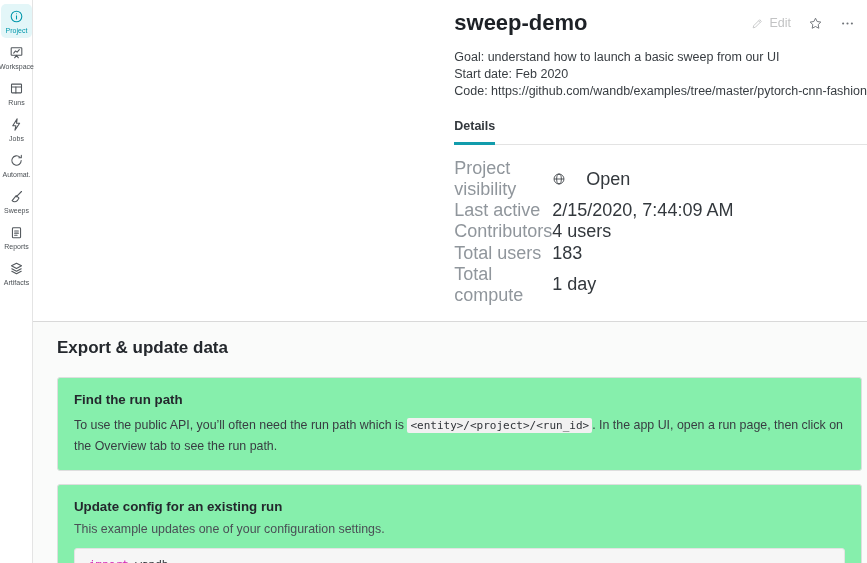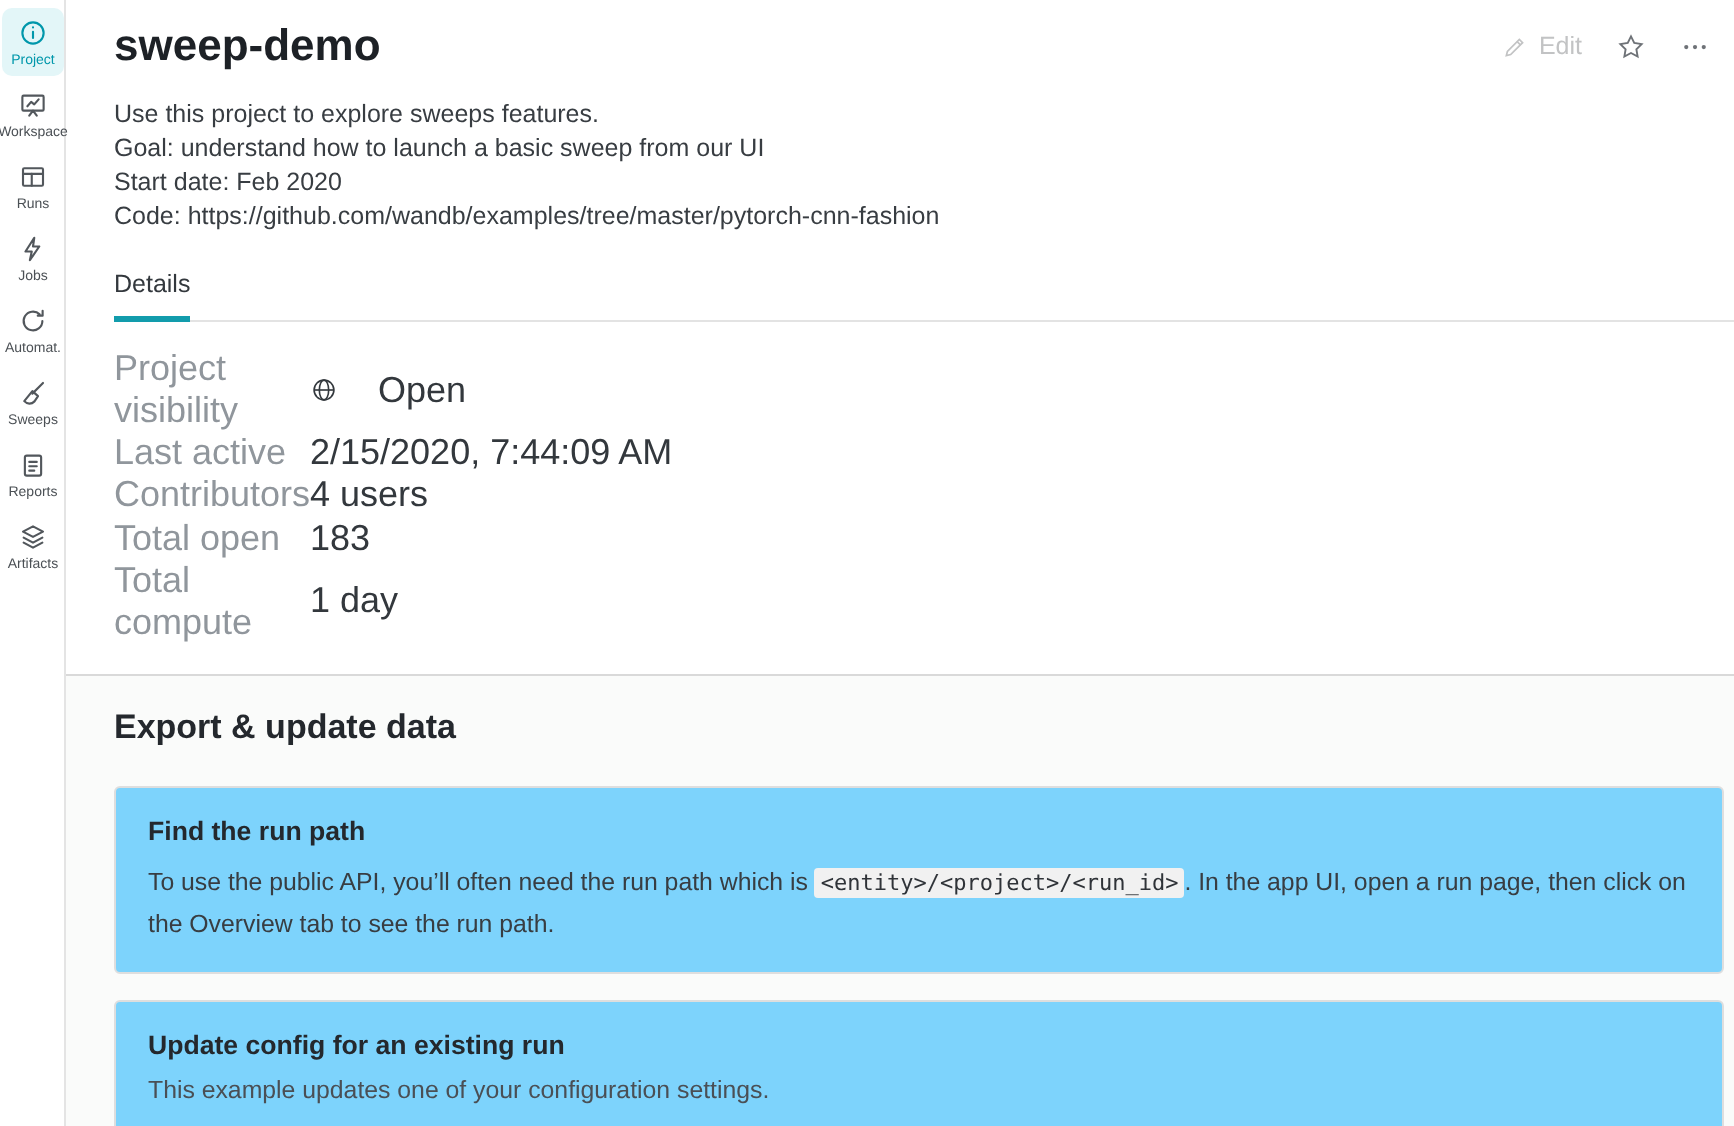--- a/index.html
+++ b/index.html
@@ -14,53 +14,53 @@
     display:flex; flex-direction:column; align-items:center; gap:3px;
     color:#52575c; cursor:pointer; }
   .sb-item svg { width:15px; height:15px; stroke:currentColor; fill:none;
     stroke-width:1.7; stroke-linecap:round; stroke-linejoin:round; }
   .sb-label { font-size:7px; color:#4b5055; white-space:nowrap; }
   .sb-item.active { background:#e3f6f8; color:#0097ab; }
   .sb-item.active .sb-label { color:#0097ab; }
 
   
   .main { position:absolute; left:33px; top:0; width:834px; height:563px;
-    display:flex; flex-direction:column; }
+    display:flex; flex-direction:column;align-items:flex-end; }
   .white-area { padding:0 0 0 24px; background:#fff; }
 
   .header-row { display:flex; align-items:center; padding:10px 12px 0 0; }
   .page-title { flex:1; font-size:22px; font-weight:600; color:#1d2126; }
   .actions { display:flex; align-items:center; gap:17px; }
   .edit-btn { display:flex; align-items:center; gap:5px; color:#c2c3c4;
     font-size:12.5px; cursor:pointer; }
   .edit-btn svg { width:13px; height:13px; stroke:#c2c3c4; fill:none; stroke-width:1.6; }
   .icon-btn svg { width:15px; height:15px; stroke:#6e7277; fill:none; stroke-width:1.5; }
   .icon-btn.dots svg { stroke:none; fill:#6e7277; }
   .icon-btn { cursor:pointer; display:flex; align-items:center; }
 
   .description { margin-top:13px; font-size:12.5px; line-height:17px; color:#383d42; }
 
   .tab-bar { margin-top:16px; border-bottom:1px solid #e3e3e3; }
-  .tab { display:inline-block; font-size:12.5px; font-weight:400; color:#33383d;
+  .tab { display:inline-block; font-size:12.5px; font-weight:700; color:#33383d;
     padding-bottom:9px; border-bottom:3px solid #129cac; margin-bottom:-1px; cursor:pointer; }
 
   .details-list { margin:13px 0 15px; }
   .drow { display:flex; align-items:center; min-height:21.3px; font-size:18px; }
   .dlabel { width:98px; color:#90969c; }
   .dvalue { color:#33383d; display:flex; align-items:center; gap:20px; }
   .dvalue svg { width:14px; height:14px; stroke:#33383d; fill:none; stroke-width:1.4; }
 
   
   .gray-section { flex:1; border-top:1px solid #d9d9d9; background:#fafbfa;
     padding:16px 5px 0 24px; }
   .export-title { font-size:17px; font-weight:600; color:#24282d; }
   .export-intro { margin-top:7px; font-size:12.5px; color:#383d42; }
   .doc-link { color:#0097ab; font-weight:700; cursor:pointer; }
 
-  .card { background:#7dd3fc; border:1px solid #dedede; border-radius:3px;
+  .card { background:#86efac; border:1px solid #dedede; border-radius:3px;
     padding:14px 16px; }
   .card1 { margin-top:19px; }
   .card2 { margin-top:13px; }
   .card-title { font-size:13.3px; font-weight:700; color:#24282d; }
   .card-text { margin-top:8px; font-size:12.4px; line-height:20px; color:#383d42; }
   .inline-code { font-family:"DejaVu Sans Mono","Liberation Mono",monospace;
     font-size:11px; background:#f1f1f1; border-radius:2px; padding:1px 3px; color:#2f3338; }
   .card-sub { margin-top:8px; font-size:12.4px; color:#4a4f55; }
 
   .code-block { margin-top:12px; background:#f6f6f6; border:1px solid #e3e3e3;
@@ -156,21 +156,20 @@
           <svg viewBox="0 0 24 24">
               <circle cx="5" cy="12" r="1.7"></circle>
               <circle cx="12" cy="12" r="1.7"></circle>
               <circle cx="19" cy="12" r="1.7"></circle>
             </svg>
         </div>
       </div>
     </div>
 
     <div class="description">
-      <div>Use this project to explore sweeps features.</div>
       <div>Goal: understand how to launch a basic sweep from our UI</div>
       <div>Start date: Feb 2020</div>
       <div>Code: https://github.com/wandb/examples/tree/master/pytorch-cnn-fashion</div>
     </div>
 
     <div class="tab-bar">
       <span class="tab">Details</span>
     </div>
 
     <div class="details-list">
@@ -187,21 +186,21 @@
       </div>
       <div class="drow">
         <span class="dlabel">Last active</span>
         <span class="dvalue">2/15/2020, 7:44:09 AM</span>
       </div>
       <div class="drow">
         <span class="dlabel">Contributors</span>
         <span class="dvalue">4 users</span>
       </div>
       <div class="drow">
-        <span class="dlabel">Total open</span>
+        <span class="dlabel">Total users</span>
         <span class="dvalue">183</span>
       </div>
       <div class="drow">
         <span class="dlabel">Total compute</span>
         <span class="dvalue">1 day</span>
       </div>
     </div>
   </div>
 
   <div class="gray-section">

